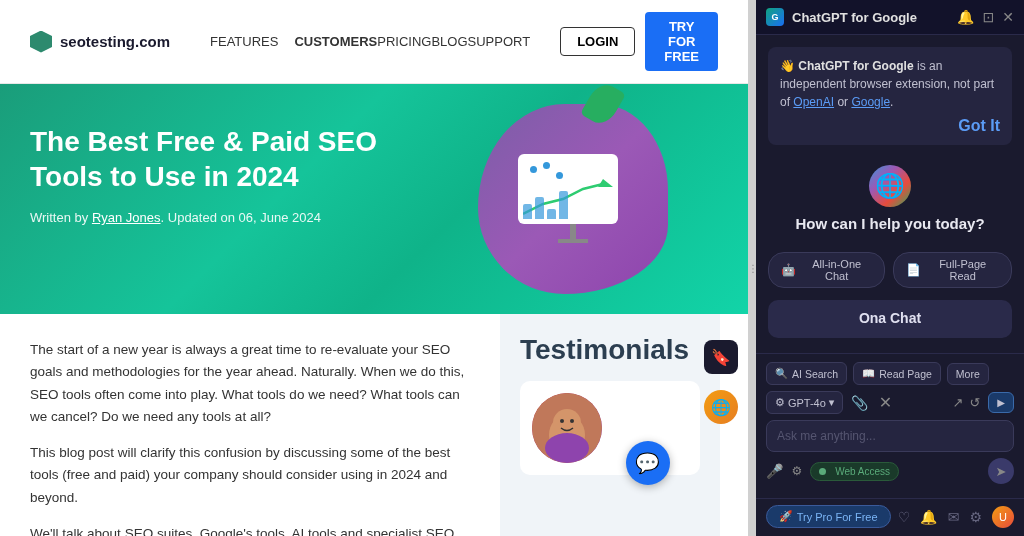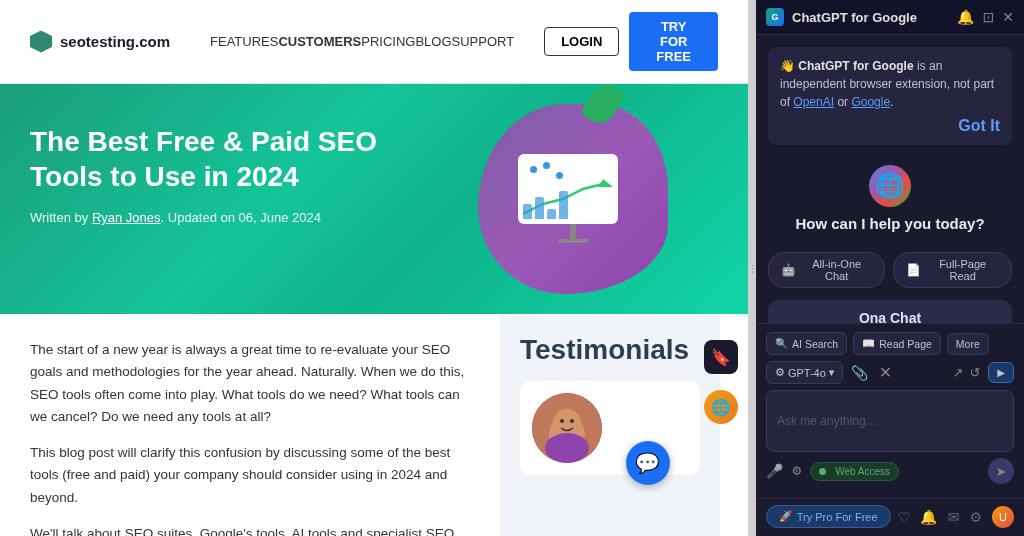--- a/index.html
+++ b/index.html
@@ -42,21 +42,21 @@
       display: flex;
       align-items: center;
       flex: 1;
     }
     .nav-link {
       font-size: 13px;
       color: #333;
       text-decoration: none;
       font-weight: 500;
     }
-    .nav-link.active { font-weight: 700; }
+    .nav-link.active { font-weight: 700; margin-left: 16px; }
     .header-buttons {
       display: flex;
       gap: 10px;
       align-items: center;
     }
     .btn-login {
       padding: 6px 16px;
       border: 1.5px solid #333;
       background: white;
       border-radius: 4px;
@@ -459,21 +459,21 @@
       font-size: 13px;
       display: flex;
       align-items: center;
       justify-content: center;
       margin-left: auto;
     }
     .input-area {
       background: #252540;
       border: 1px solid #3a3a5a;
       border-radius: 8px;
-      padding: 23px 10px;
+      padding: 8px 10px;
       margin-bottom: 6px;
       display: flex;
       align-items: center;
     }
     .input-placeholder {
       font-size: 12px;
       color: #555570;
       flex: 1;
     }
     .web-access-badge {

